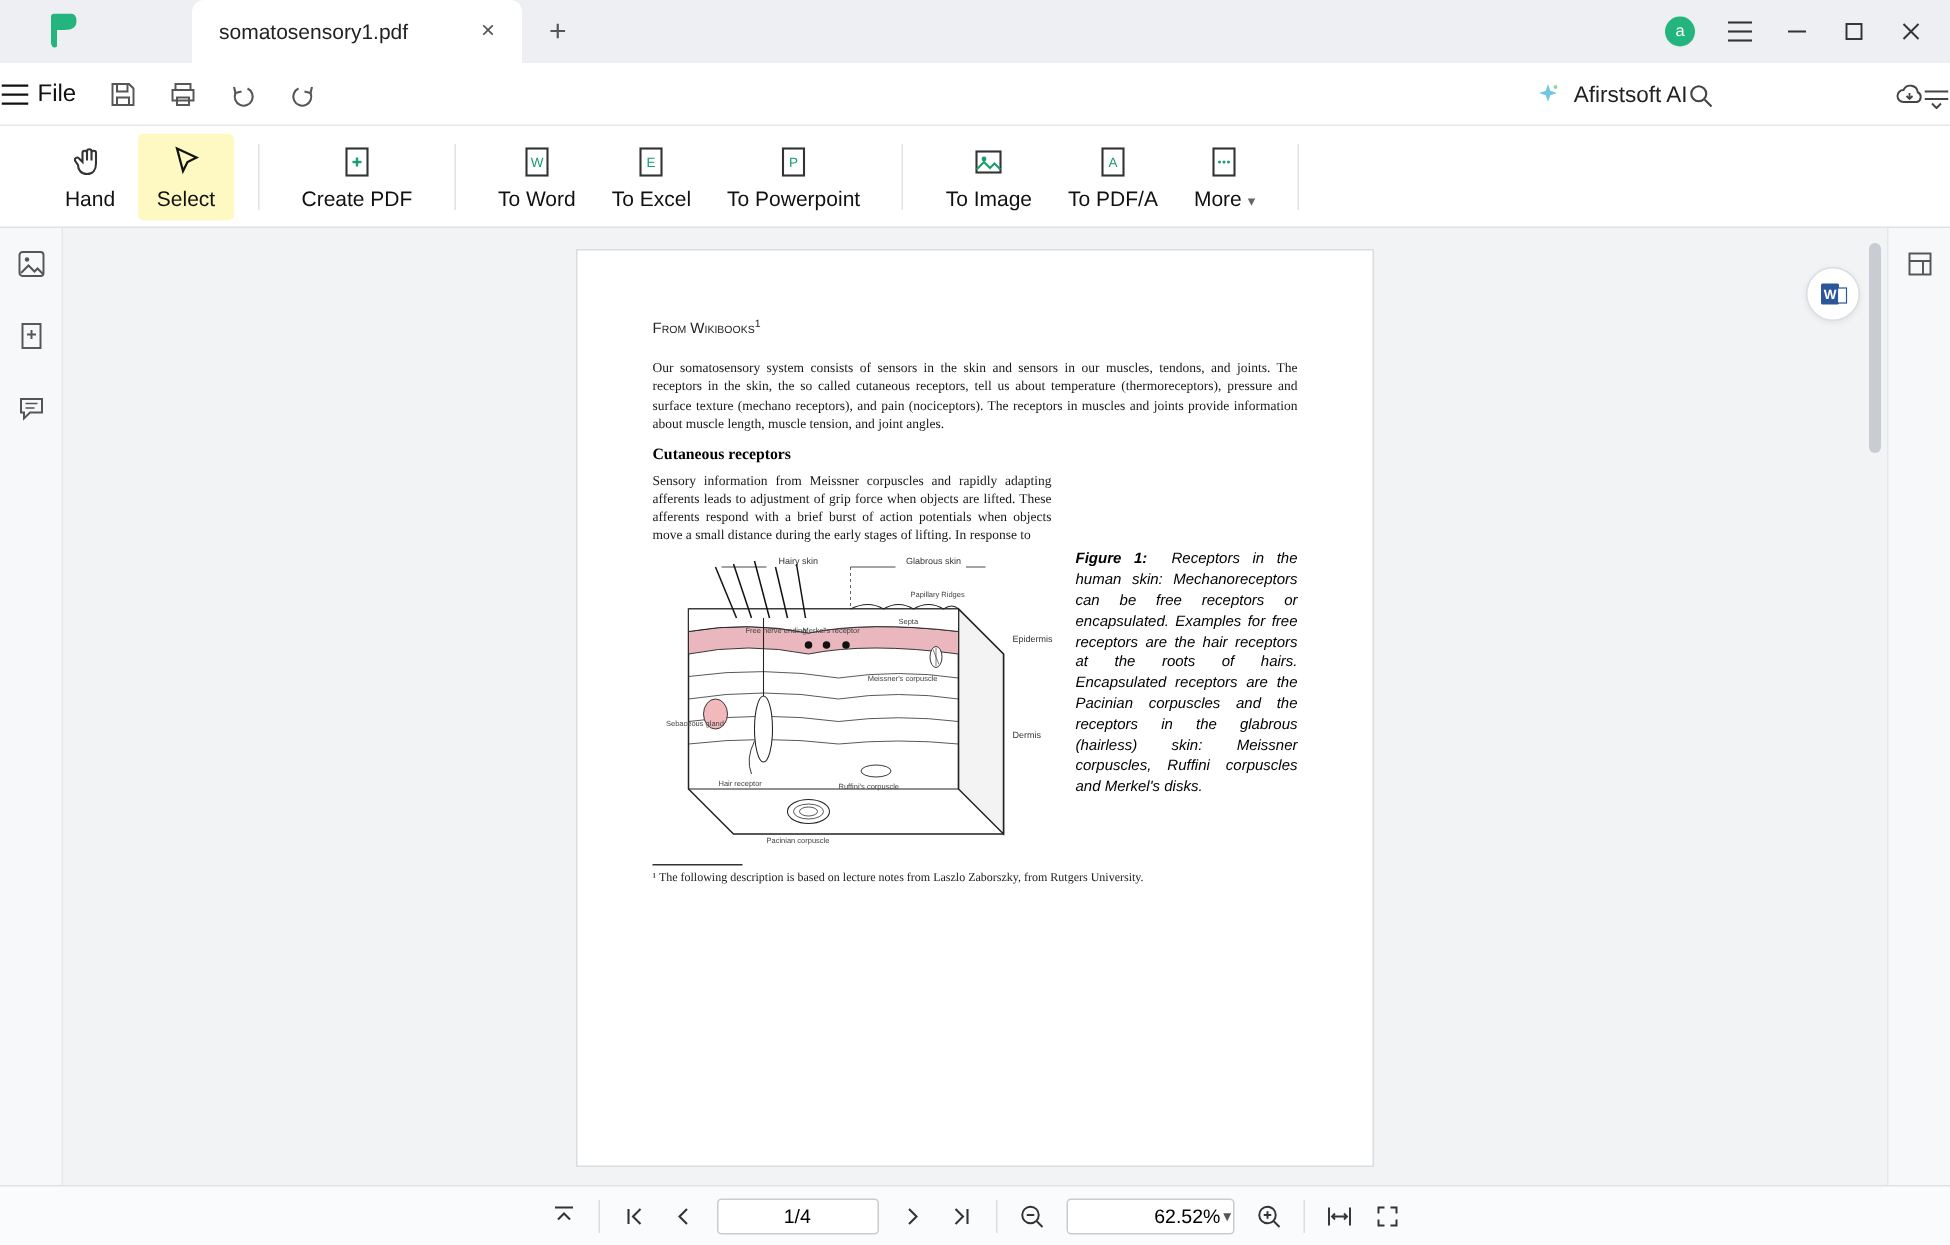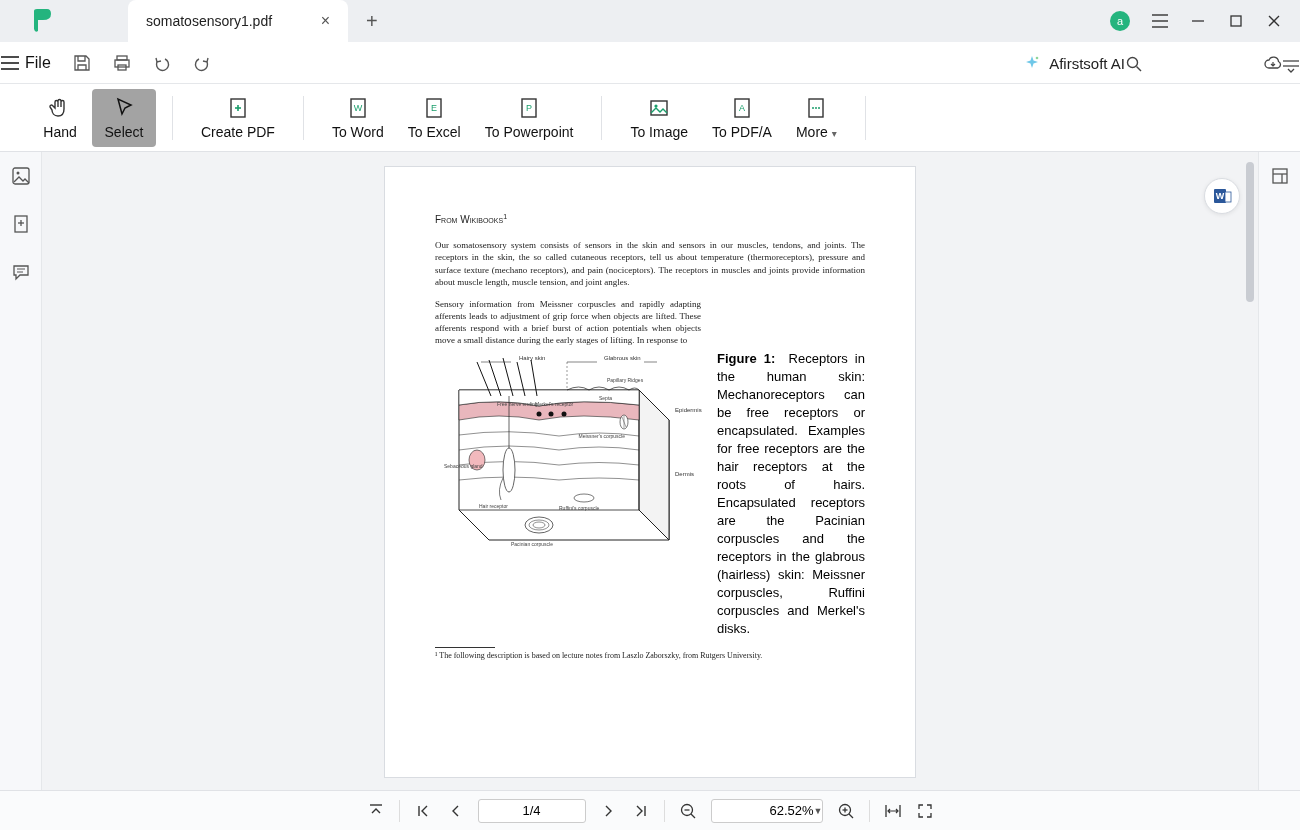--- a/index.html
+++ b/index.html
@@ -28,21 +28,21 @@
 .rightarea{margin-left:auto;display:flex;align-items:flex-end;}
 .ai{display:flex;align-items:center;gap:8px;font-size:15px;color:#222;}
 .aispark{width:18px;height:18px;}
 .searchglass{width:18px;height:18px;color:#444;}
 .cloud{width:20px;height:20px;color:#444;}
 .more3{width:16px;height:14px;}
 
 
 .ribbon{height:68px;background:#fff;border-bottom:1px solid #e0e2e6;display:flex;align-items:center;padding:0 28px;gap:0;}
 .rbtn{display:flex;flex-direction:column;align-items:center;justify-content:center;height:58px;min-width:64px;padding:4px 12px;gap:4px;border-radius:4px;}
-.rbtn.sel{background:#a3a3a3;}
+.rbtn.sel{background:#fef9c3;}
 .rbtn-icon{width:24px;height:24px;color:#333;}
 .rbtn-text{font-size:14px;color:#111;}
 .rsep{width:1px;height:44px;background:#e0e2e6;margin:0 16px;}
 .more-chev{margin-left:4px;font-size:10px;color:#666;}
 
 
 .main{flex:1;display:flex;overflow:hidden;}
 .leftbar{width:42px;background:#f7f8fa;border-right:1px solid #e5e7ea;padding-top:14px;display:flex;flex-direction:column;align-items:center;gap:28px;}
 .lefticon{width:20px;height:20px;color:#555;}
 .rightbar{width:42px;background:#f7f8fa;border-left:1px solid #e5e7ea;padding-top:14px;display:flex;flex-direction:column;align-items:center;gap:14px;}
@@ -55,21 +55,21 @@
 .doc-title{font-family:Georgia,serif;font-size:25px;font-weight:700;color:#1a1a1a;margin-bottom:24px;}
 .doc-sub{font-family:Georgia,serif;font-size:10px;font-variant:small-caps;color:#222;margin-bottom:14px;}
 .doc-sub sup{font-size:7px;}
 .twocol{display:flex;gap:16px;margin-bottom:10px;}
 .colL{flex:1;}
 .ptext{font-family:Georgia,serif;font-size:9px;color:#1a1a1a;text-align:justify;line-height:1.35;}
 .callout{width:184px;background:#f6c7c7;padding:10px 12px;font-style:italic;font-family:Georgia,serif;font-size:9px;color:#333;line-height:1.35;}
 .h3{font-family:Georgia,serif;font-size:10.5px;font-weight:700;margin:8px 0 5px 0;}
 .figrow{display:flex;gap:14px;margin-top:4px;}
 .figimg{flex:1;height:200px;}
-.figcap{width:148px;font-family:Georgia,serif;font-size:13px;text-align:justify;line-height:1.38;}
+.figcap{width:148px;font-family:Georgia,serif;font-size:10px;font-style:italic;text-align:justify;line-height:1.38;}
 .figcap b{font-weight:700;}
 .hr{width:60px;height:1px;background:#333;margin-top:10px;margin-bottom:3px;}
 .footnote{font-family:Georgia,serif;font-size:8px;color:#222;}
 
 
 .statusbar{height:40px;background:#fafbfc;border-top:1px solid #e0e2e6;display:flex;align-items:center;justify-content:center;gap:14px;}
 .sbicon{width:18px;height:18px;color:#333;}
 .sbsep{width:1px;height:22px;background:#ddd;}
 .pageinput{width:108px;height:24px;border:1px solid #ccc;border-radius:3px;text-align:center;font-size:13px;background:#fff;}
 .zoombox{width:112px;height:24px;border:1px solid #ccc;border-radius:3px;display:flex;align-items:center;padding:0 6px 0 10px;font-size:13px;background:#fff;}
@@ -287,20 +287,21 @@
 
     <div class="page">
       <div class="doc-sub"><span>From Wikibooks</span><sup>1</sup></div>
 
       <div class="twocol">
         <div class="colL">
           <div class="ptext">Our somatosensory system consists of sensors in the skin and sensors in our muscles, tendons, and joints. The receptors in the skin, the so called cutaneous receptors, tell us about temperature (thermoreceptors), pressure and surface texture (mechano receptors), and pain (nociceptors). The receptors in muscles and joints provide information about muscle length, muscle tension, and joint angles.</div>
         </div>
       </div>
 
+      <div class="h3">Cutaneous receptors</div>
       <div class="ptext" style="width:266px">Sensory information from Meissner corpuscles and rapidly adapting afferents leads to adjustment of grip force when objects are lifted. These afferents respond with a brief burst of action potentials when objects move a small distance during the early stages of lifting. In response to</div>
 
       <div class="figrow">
         <div class="figimg">
           <svg viewBox="0 0 260 200" width="100%" height="100%">
 
             <text x="80" y="10" font-size="6" fill="#333">Hairy skin</text>
             <text x="165" y="10" font-size="6" fill="#333">Glabrous skin</text>
             <line x1="42" y1="12" x2="72" y2="12" stroke="#333" stroke-width="0.6"></line>
             <line x1="128" y1="12" x2="158" y2="12" stroke="#333" stroke-width="0.6"></line>

